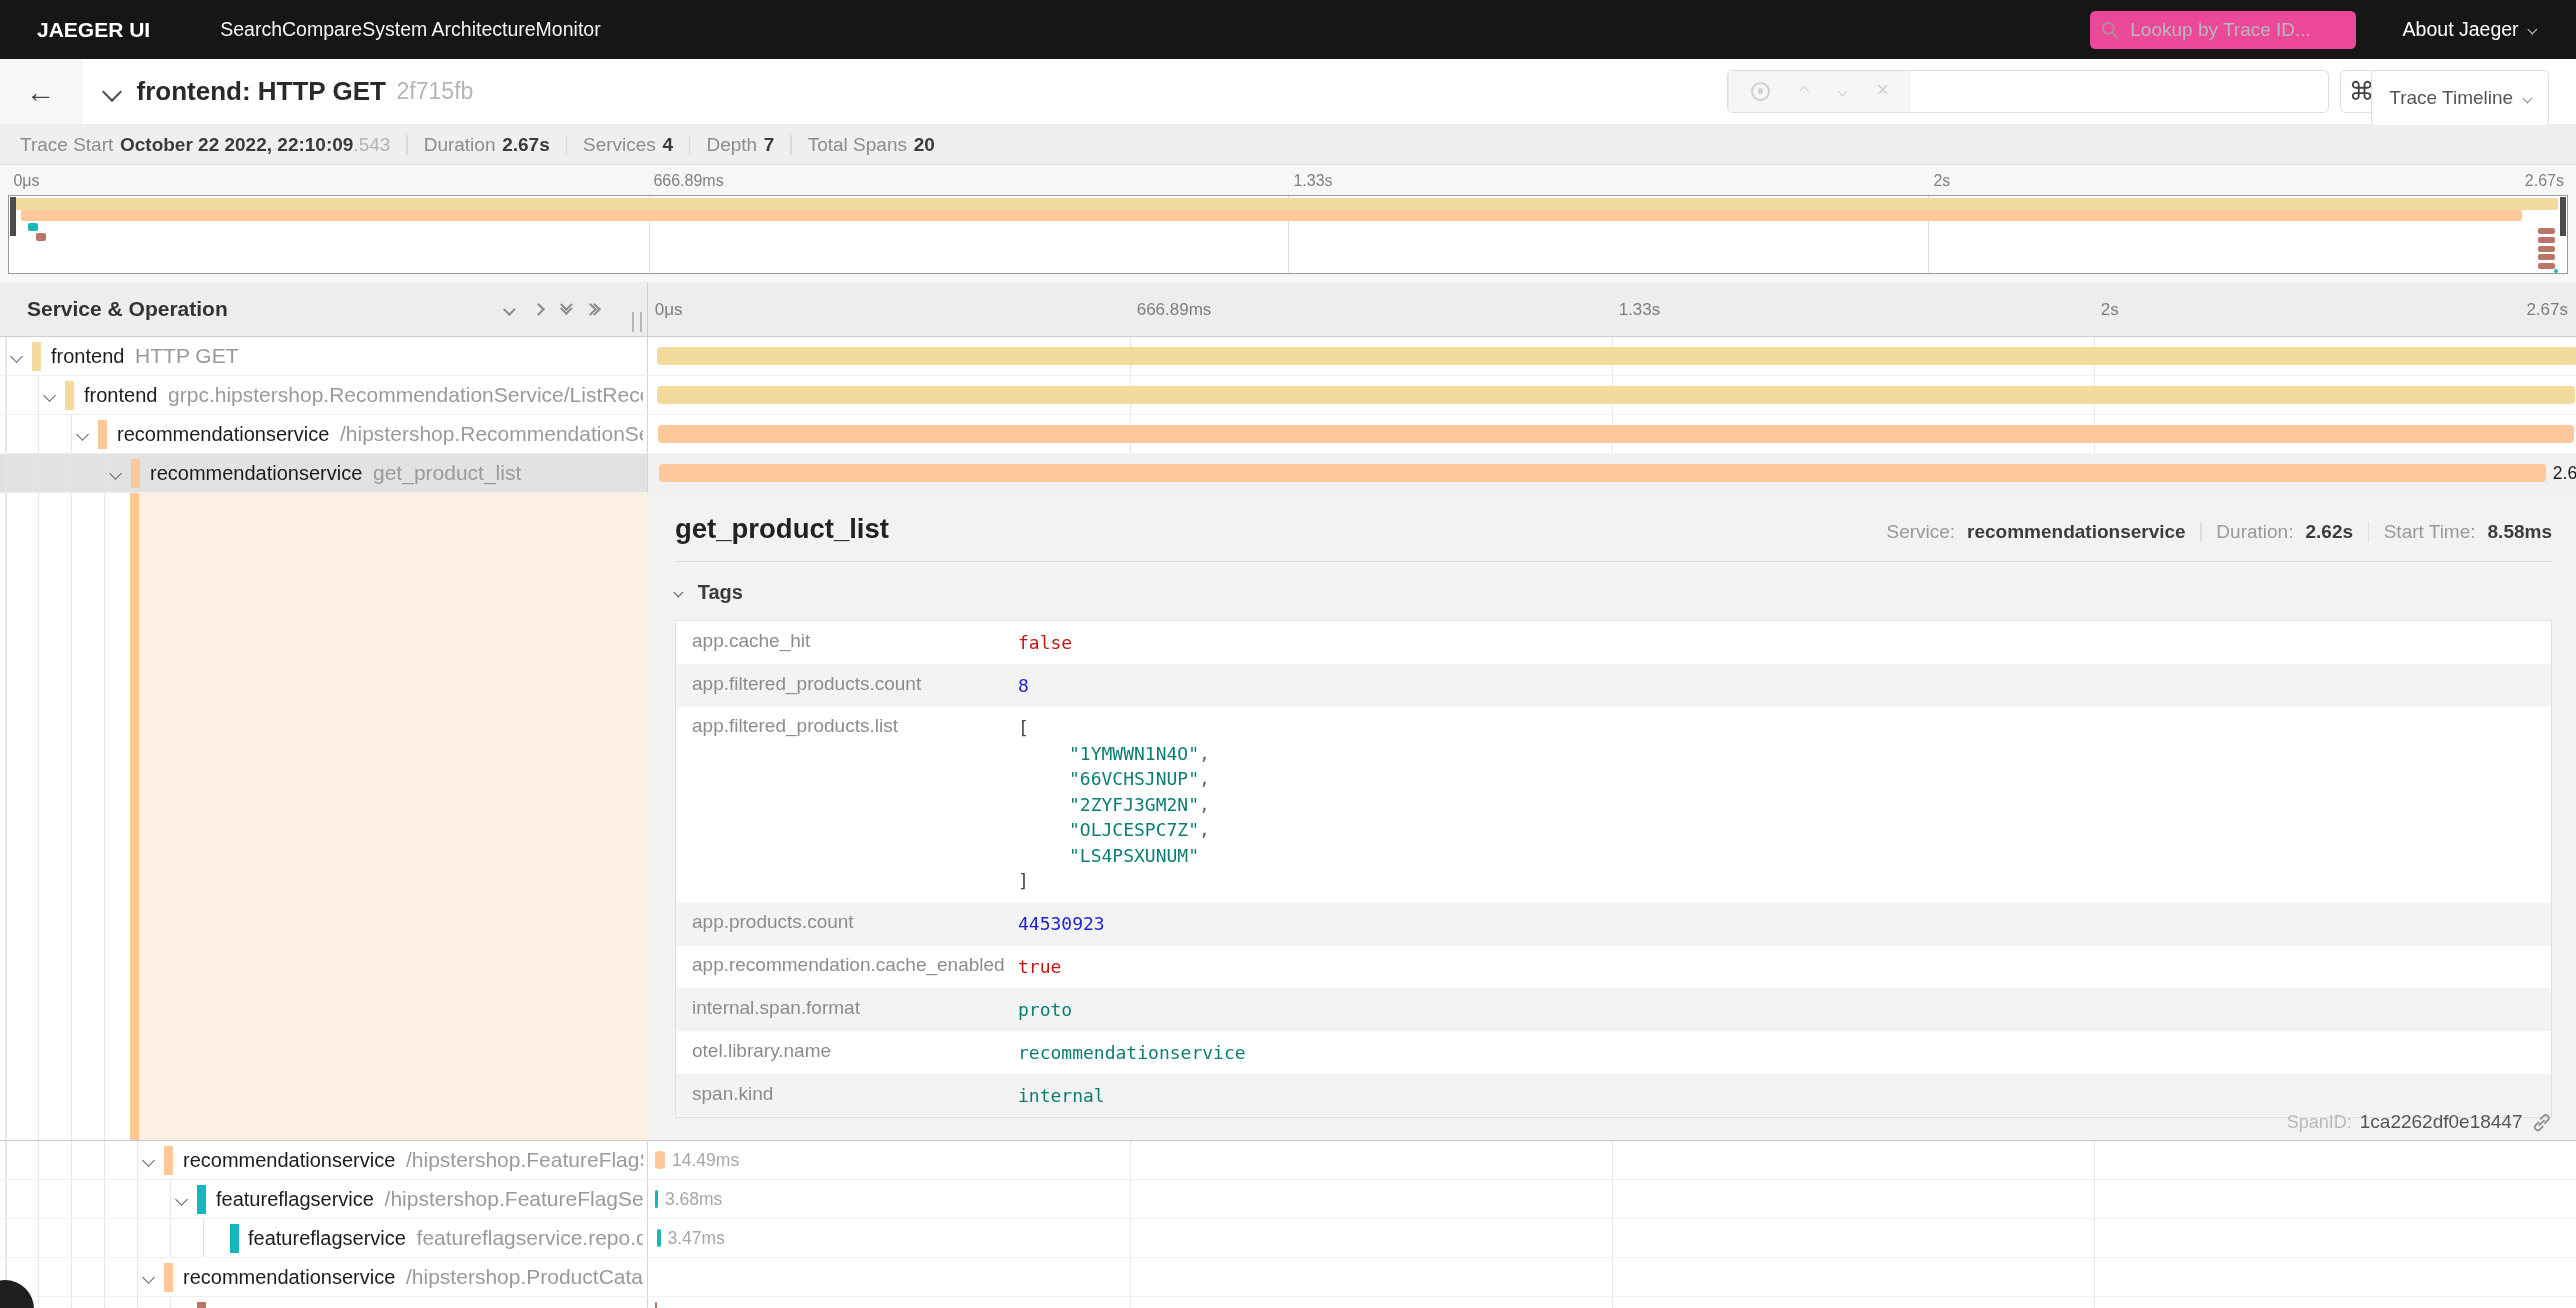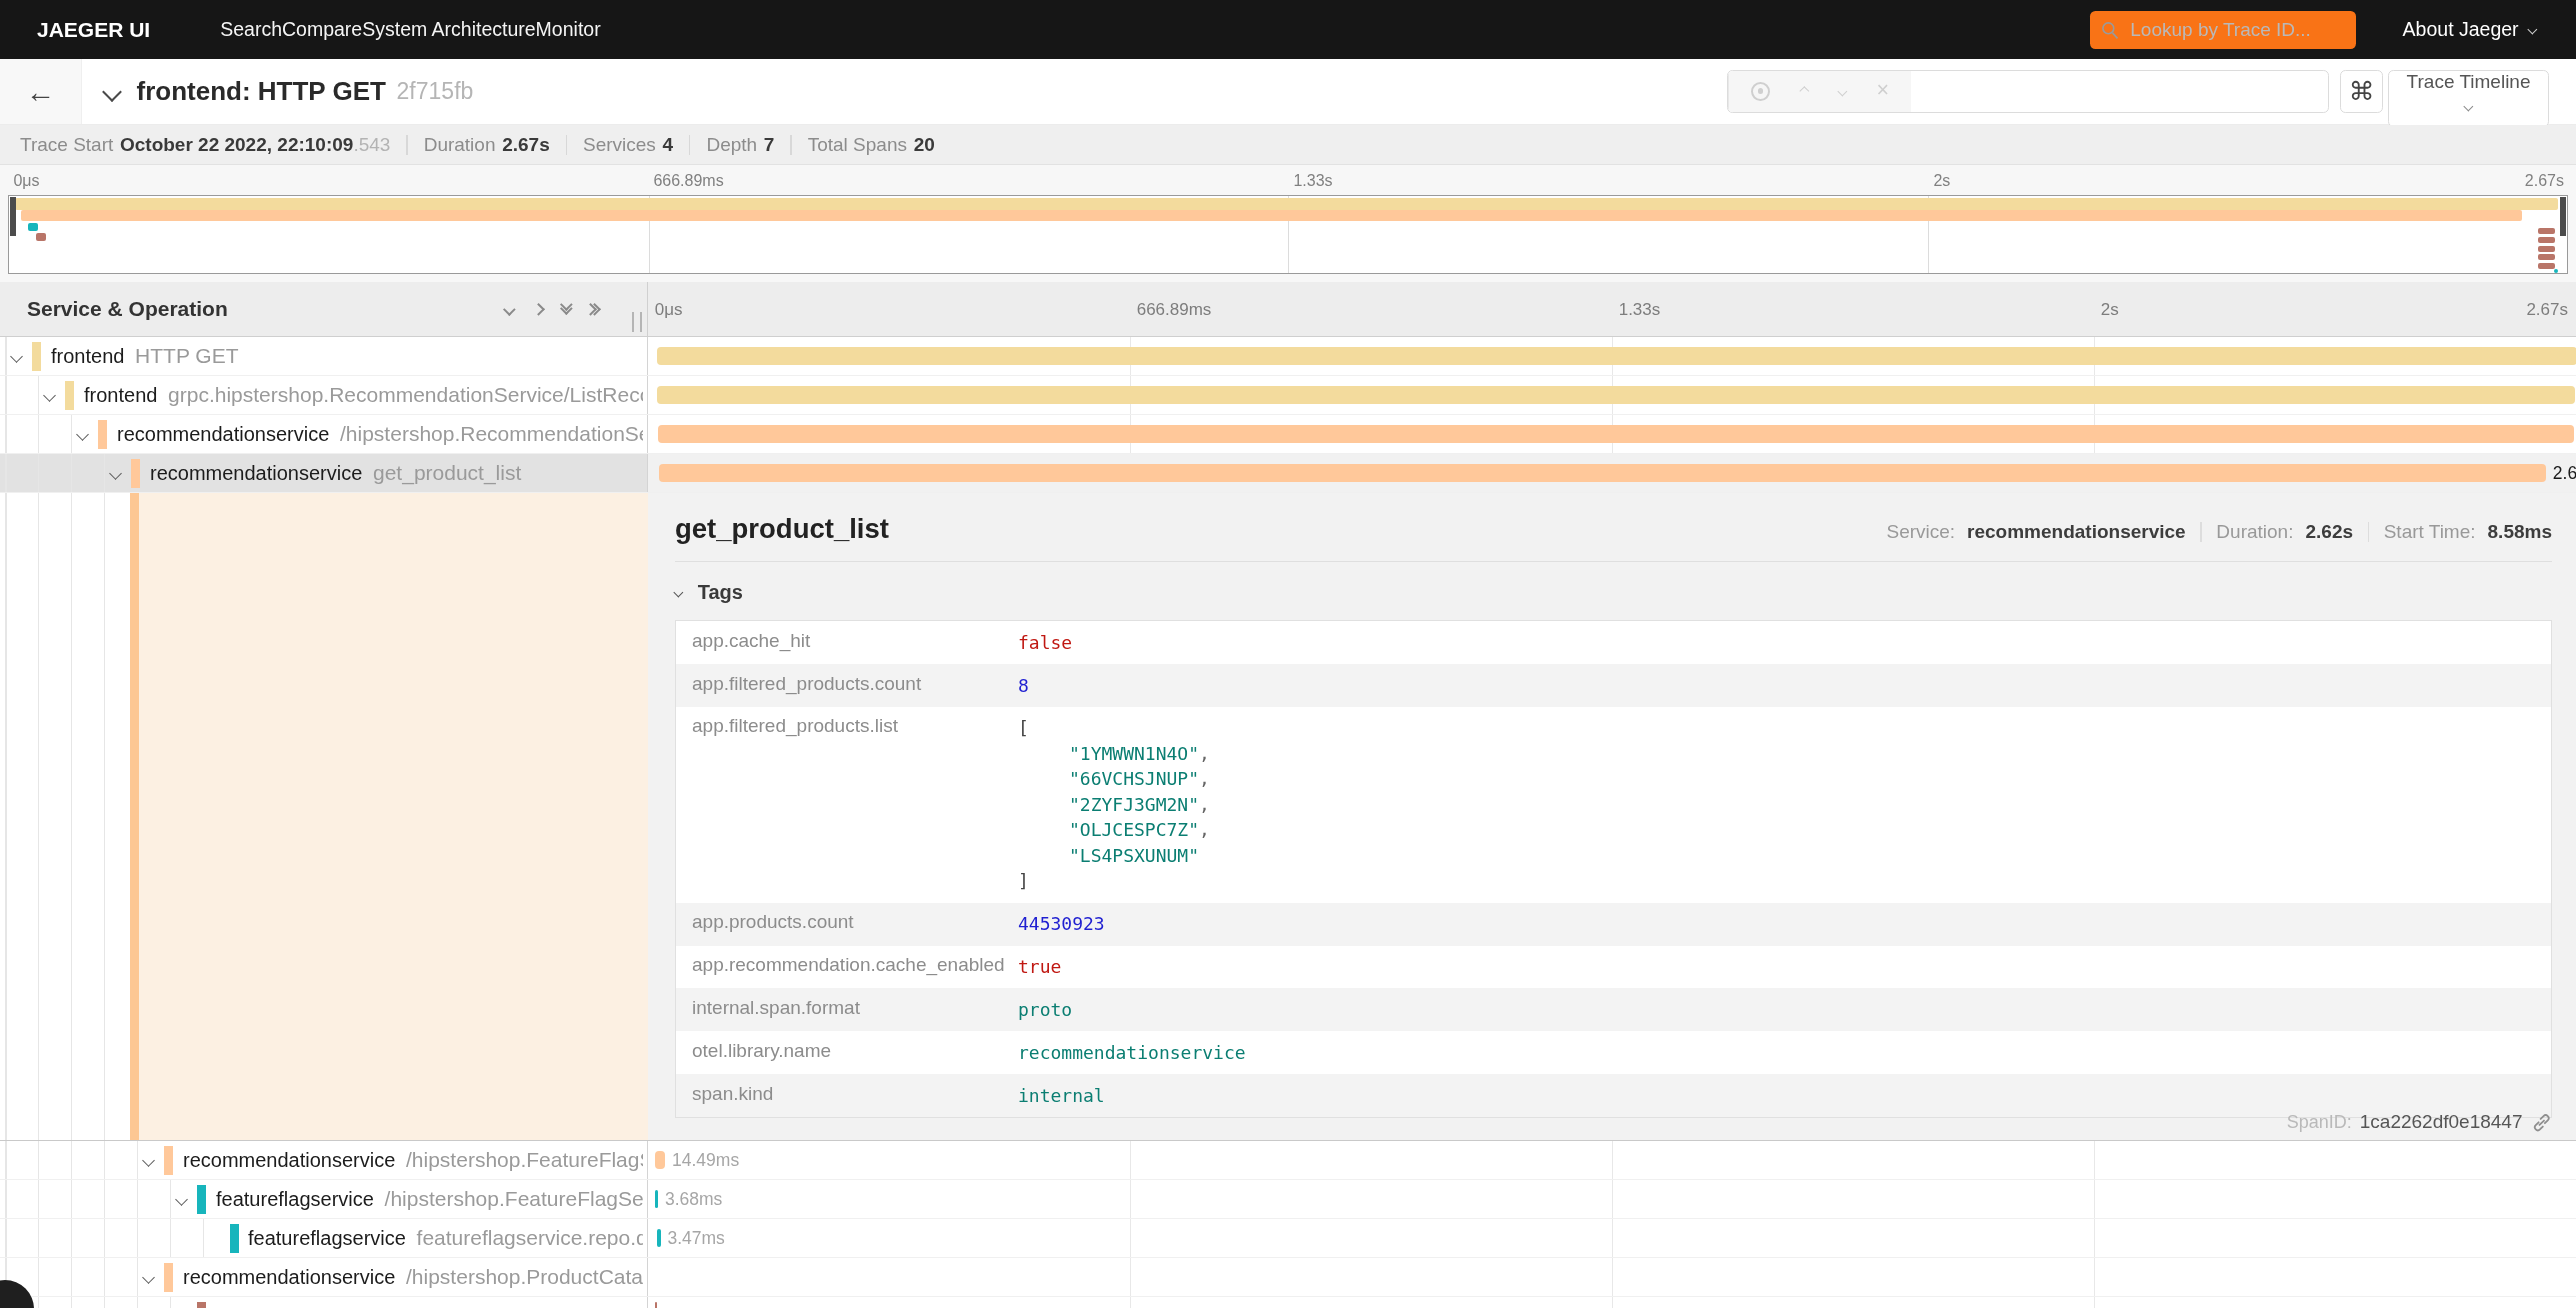--- a/index.html
+++ b/index.html
@@ -3,21 +3,21 @@
 <meta charset="utf-8">
 <style>
   html,body{margin:0;padding:0;background:#fff;font-family:"Liberation Sans","DejaVu Sans",sans-serif;}
   .app{position:relative;width:2576px;height:1308px;overflow:hidden;background:#fff;}
 
   
   .topnav{position:absolute;top:0;left:0;right:0;height:59px;background:#161616;display:flex;align-items:center;padding:0 40px 0 37px;box-sizing:border-box;}
   .brand{font-size:21px;font-weight:700;color:#fff;margin-right:70px;cursor:pointer;}
   .navitems{display:flex;flex:1;}
   .nav-item{font-size:19.5px;color:#f5f5f5;cursor:pointer;}
-  .lookup{width:266px;height:38px;background:#f97316;border-radius:5.4px;display:flex;align-items:center;padding:0 10.7px;margin-right:47px;box-sizing:border-box;}
+  .lookup{width:266px;height:38px;background:#ec4899;border-radius:5.4px;display:flex;align-items:center;padding:0 10.7px;margin-right:47px;box-sizing:border-box;}
   .lookup input{border:0;outline:0;flex:1;font-size:19px;color:#333;margin-left:8px;min-width:0;background:transparent;}
   ::placeholder{color:#b9b9b9;opacity:1;}
   .about{color:#fff;font-size:19.5px;display:flex;align-items:center;gap:10.7px;cursor:pointer;}
 
   
   .chev{width:8.7px;height:8.7px;border-right:2px solid #8a8a8a;border-bottom:2px solid #8a8a8a;display:inline-block;box-sizing:border-box;}
   .cd{transform:rotate(45deg);} .cr{transform:rotate(-45deg);}
   .chev.sm{width:6.7px;height:6.7px;border-width:1.7px;}
   .chev.light{border-color:#cfcfcf;}
   .chev.dark{border-color:#555;}
@@ -32,21 +32,21 @@
   .title-chev{margin-left:23px;width:12px;height:12px;border-right:2.7px solid #4a4a4a;border-bottom:2.7px solid #4a4a4a;transform:rotate(45deg);display:inline-block;cursor:pointer;}
   .ttl{font-size:26px;font-weight:700;color:#2a2a2a;margin-left:17.5px;white-space:nowrap;}
   .trace-id{font-size:23px;color:#b5b5b5;font-weight:400;margin-left:10.7px;}
   .find-group{position:absolute;right:247px;top:10.7px;display:flex;height:43px;border:1.3px solid #dcdcdc;border-radius:5.4px;overflow:hidden;width:602px;box-sizing:border-box;background:#fff;}
   .find-group input{flex:1;border:0;outline:0;padding:0 13.4px;font-size:19px;color:#333;min-width:0;}
   .find-suffix{width:169px;background:#f6f6f6;border-left:1.3px solid #e8e8e8;display:flex;align-items:center;justify-content:space-around;padding:0 6.7px;}
   .scope{width:14.8px;height:14.8px;border:2px solid #cfcfcf;border-radius:50%;position:relative;}
   .scope::after{content:"";position:absolute;left:50%;top:50%;width:5.4px;height:5.4px;margin:-2.7px 0 0 -2.7px;border-radius:50%;background:#cfcfcf;}
   .xicon{font-size:21.5px;color:#cfcfcf;line-height:1;}
   .sq-btn{position:absolute;top:10.7px;width:43px;height:43px;border:1.3px solid #dcdcdc;border-radius:5.4px;background:#fff;display:flex;align-items:center;justify-content:center;font-size:25.5px;color:#444;box-sizing:border-box;cursor:pointer;}
-  .view-btn{position:absolute;right:27px;top:10.7px;height:57px;border:1.3px solid #dcdcdc;border-radius:5.4px;background:#fff;display:flex;align-items:center;gap:10.7px;padding:0 17.5px;font-size:19px;color:#555;box-sizing:border-box;cursor:pointer;flex-direction:column;}
+  .view-btn{position:absolute;right:27px;top:10.7px;height:57px;border:1.3px solid #dcdcdc;border-radius:5.4px;background:#fff;display:flex;align-items:center;gap:10.7px;padding:0 17.5px;font-size:19px;color:#555;box-sizing:border-box;cursor:pointer;}
 
   
   .summary{position:absolute;top:125px;left:0;right:0;height:40px;background:#efefef;border-bottom:1.3px solid #e2e2e2;display:flex;align-items:center;padding-left:20px;font-size:19px;box-sizing:border-box;}
   .sum-label{color:#8c8c8c;} .sum-val{color:#3a3a3a;font-weight:700;margin-left:6.7px;} .sum-suffix{color:#b3b3b3;}
   .vdiv{width:1.3px;height:20px;background:#d8d8d8;margin:0 16px;}
 
   
   .minimap{position:absolute;top:165px;left:0;right:0;height:117px;background:#f7f7f7;}
   .mm-ticks{position:absolute;top:5.4px;left:8px;right:8px;height:21.5px;font-size:16px;color:#808080;}
   .mm-ticks span{position:absolute;top:1.3px;}

